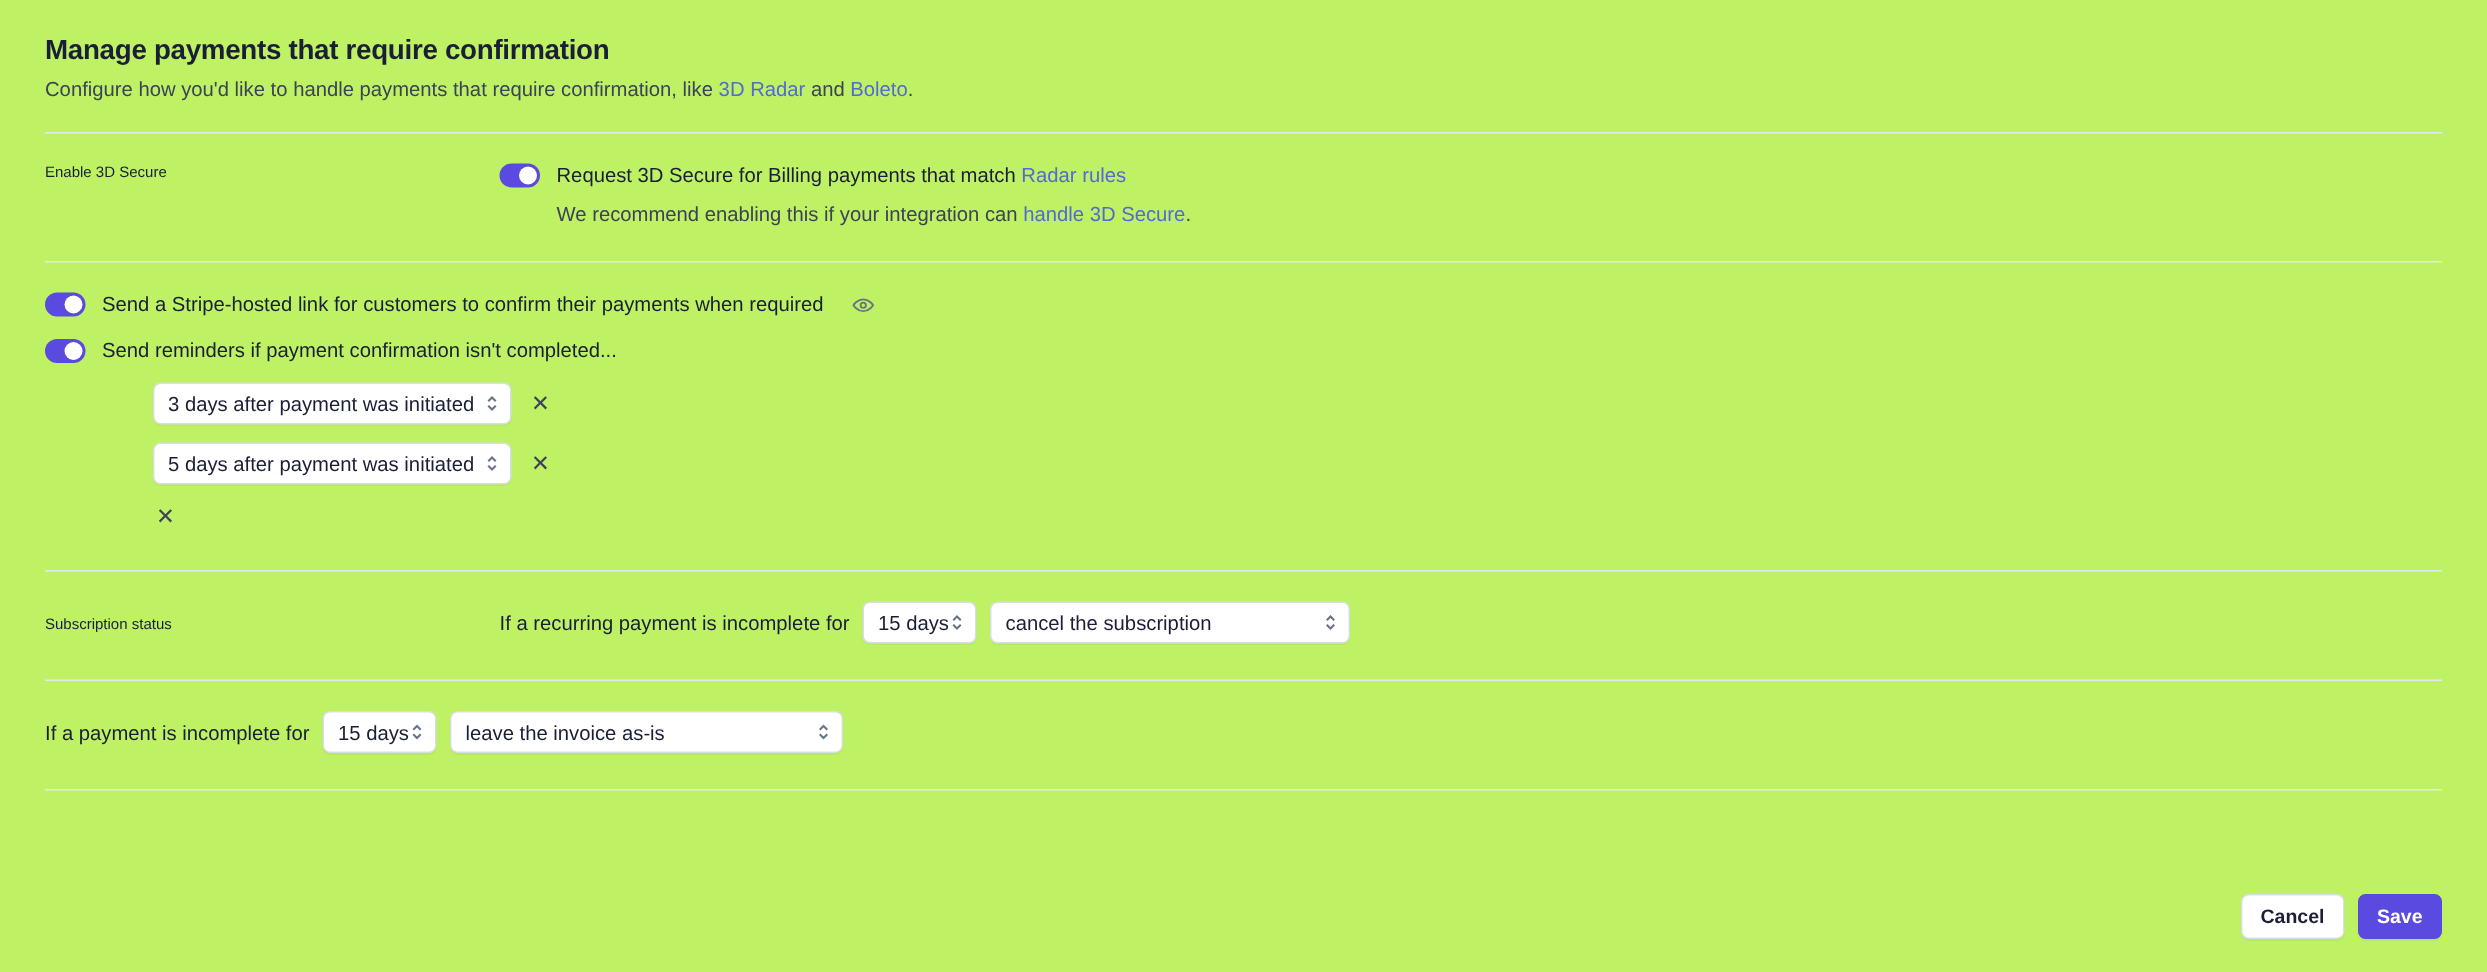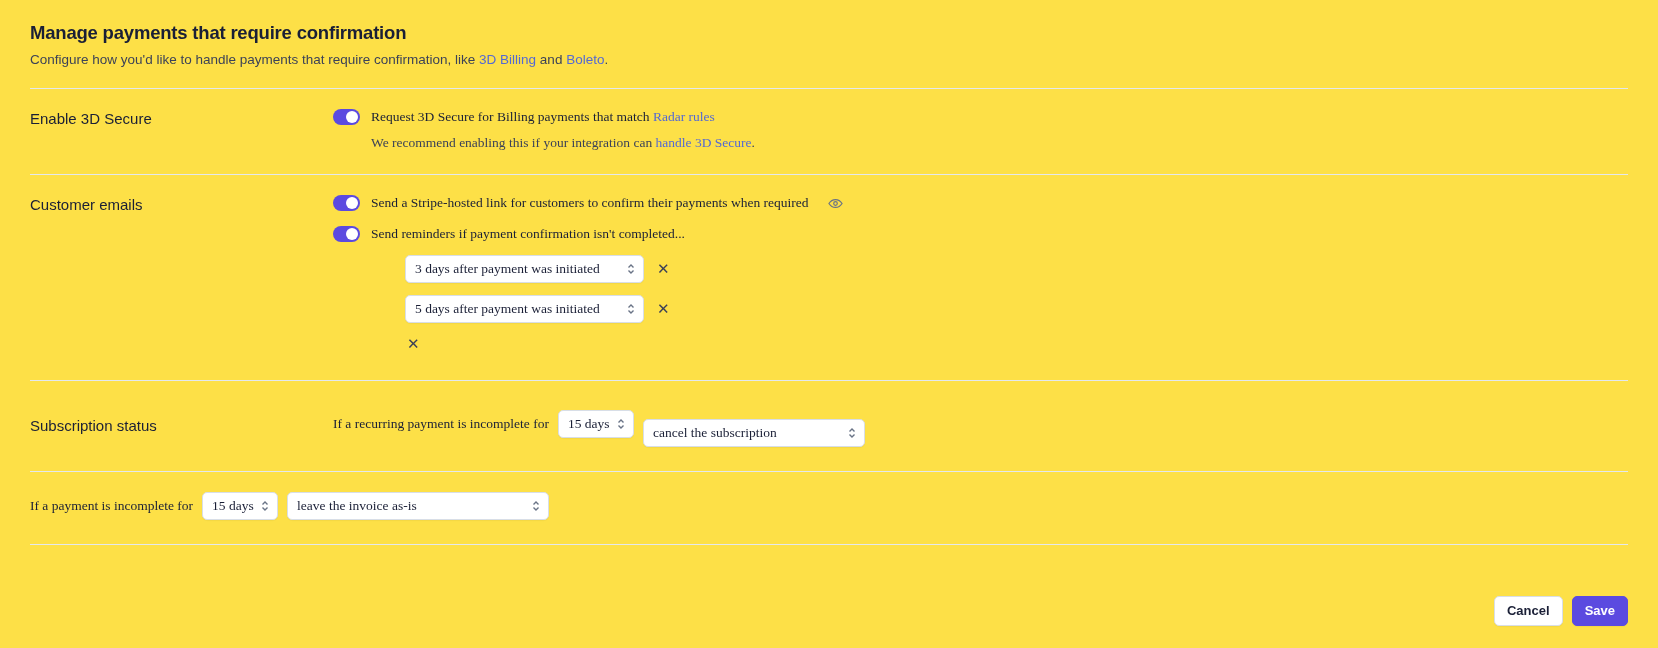--- a/index.html
+++ b/index.html
@@ -7,21 +7,21 @@
     margin: 0;
     padding: 0;
     background: #ffffff;
     font-family: "Liberation Sans", sans-serif;
     color: #1a1f36;
   }
   .page {
     width: 1658px;
     height: 648px;
     position: relative;
-    background: #fde047;
+    background: #bef264;
     overflow: hidden;
   }
   .header {
     padding: 22px 30px 0 30px;
   }
   .page-title {
     font-size: 18.5px;
     font-weight: bold;
     letter-spacing: -0.2px;
     color: #1a1f36;
@@ -47,27 +47,26 @@
   }
 
   .row {
     display: flex;
     padding: 0 30px;
     align-items: flex-start;
   }
   .row-label {
     width: 303px;
     flex: 0 0 303px;
-    font-size: 15px;
+    font-size: 10px;
     color: #1a1f36;
     padding-top: 2px;
   }
   .row-content {
     flex: 1;
-    font-family: Liberation Serif, serif;
   }
 
   
   .toggle-line {
     display: flex;
     align-items: center;
     gap: 11px;
   }
   .toggle {
     width: 27px;
@@ -183,40 +182,39 @@
     color: #ffffff;
   }
 </style>
 </head>
 <body>
 
 <div class="page">
 
   <div class="header">
     <h1 class="page-title">Manage payments that require confirmation</h1>
-    <p class="page-subtitle"><span>Configure how you'd like to handle payments that require confirmation, like </span><a class="link">3D Billing</a><span> and </span><a class="link">Boleto</a><span>.</span></p>
+    <p class="page-subtitle"><span>Configure how you'd like to handle payments that require confirmation, like </span><a class="link">3D Radar</a><span> and </span><a class="link">Boleto</a><span>.</span></p>
   </div>
 
   <div class="divider" style="margin-top:18px;"></div>
 
   <div class="row" style="padding-top:19px; padding-bottom:22px;">
     <div class="row-label">Enable 3D Secure</div>
     <div class="row-content">
       <div class="toggle-line">
         <div class="toggle"></div>
         <div class="toggle-text"><span>Request 3D Secure for Billing payments that match </span><a class="link">Radar rules</a></div>
       </div>
       <div class="sub-text"><span>We recommend enabling this if your integration can </span><a class="link">handle 3D Secure</a><span>.</span></div>
     </div>
   </div>
 
   <div class="divider"></div>
 
   <div class="row" style="padding-top:19px; padding-bottom:26px;">
-    <div class="row-label">Customer emails</div>
     <div class="row-content">
 
       <div class="toggle-line">
         <div class="toggle"></div>
         <div class="toggle-text">Send a Stripe-hosted link for customers to confirm their payments when required</div>
         <span class="eye-icon">
           <svg width="15" height="15" viewBox="0 0 16 16" fill="none" stroke="currentColor" stroke-width="1.3">
             <path d="M1 8s2.6-4.2 7-4.2S15 8 15 8s-2.6 4.2-7 4.2S1 8 1 8z"></path>
             <circle cx="8" cy="8" r="1.9"></circle>
           </svg>
@@ -261,21 +259,21 @@
     <div class="row-label">Subscription status</div>
     <div class="row-content">
       <div class="inline-row">
         <span>If a recurring payment is incomplete for</span>
         <div class="select" style="width:76px;">
           <span>15 days</span>
           <svg class="chev" viewBox="0 0 10 14" fill="none" stroke="currentColor" stroke-width="1.4">
             <path d="M2.5 5.5L5 3l2.5 2.5M2.5 8.5L5 11l2.5-2.5"></path>
           </svg>
         </div>
-        <div class="select" style="width:222px;margin-top:18px;">
+        <div class="select" style="width:240px;">
           <span>cancel the subscription</span>
           <svg class="chev" viewBox="0 0 10 14" fill="none" stroke="currentColor" stroke-width="1.4">
             <path d="M2.5 5.5L5 3l2.5 2.5M2.5 8.5L5 11l2.5-2.5"></path>
           </svg>
         </div>
       </div>
     </div>
   </div>
 
   <div class="divider"></div>

